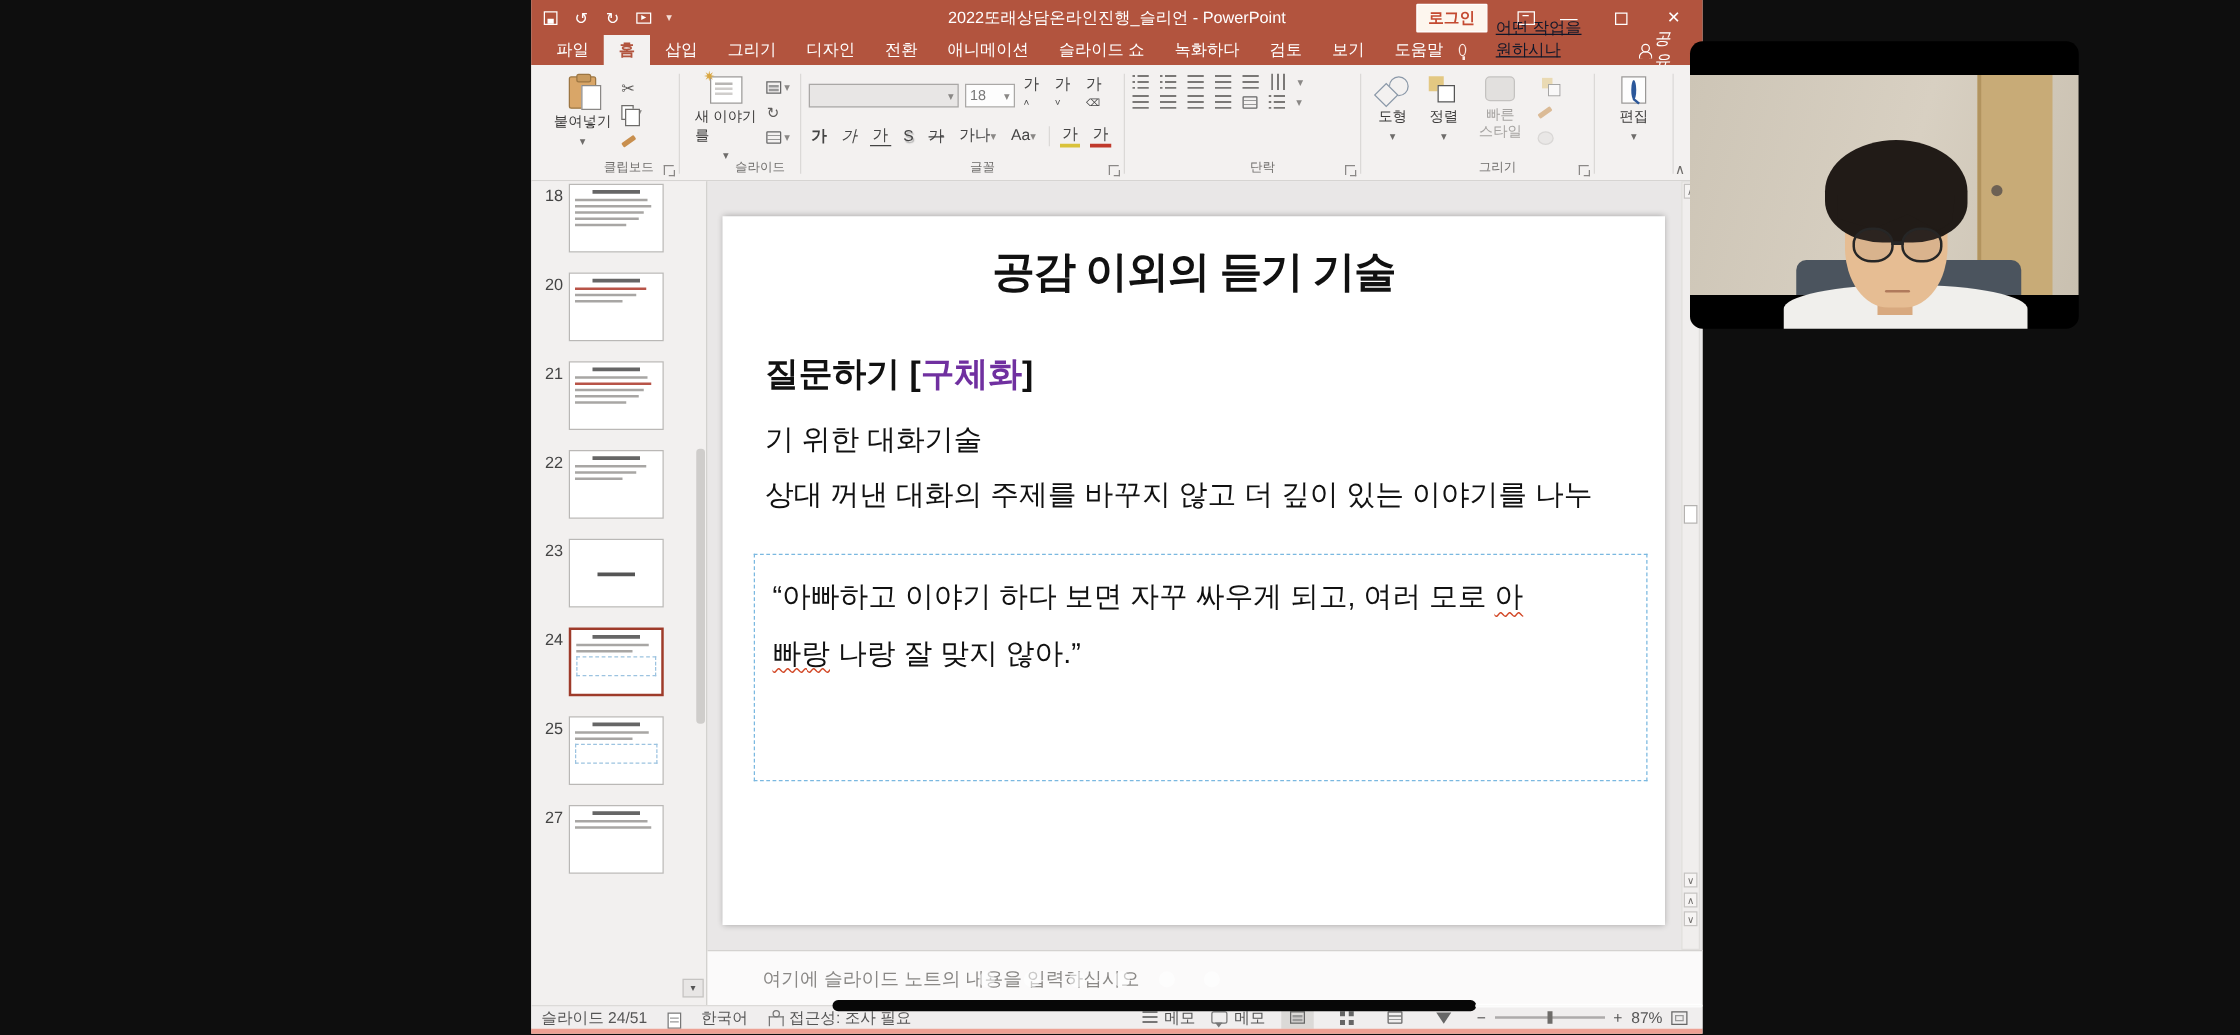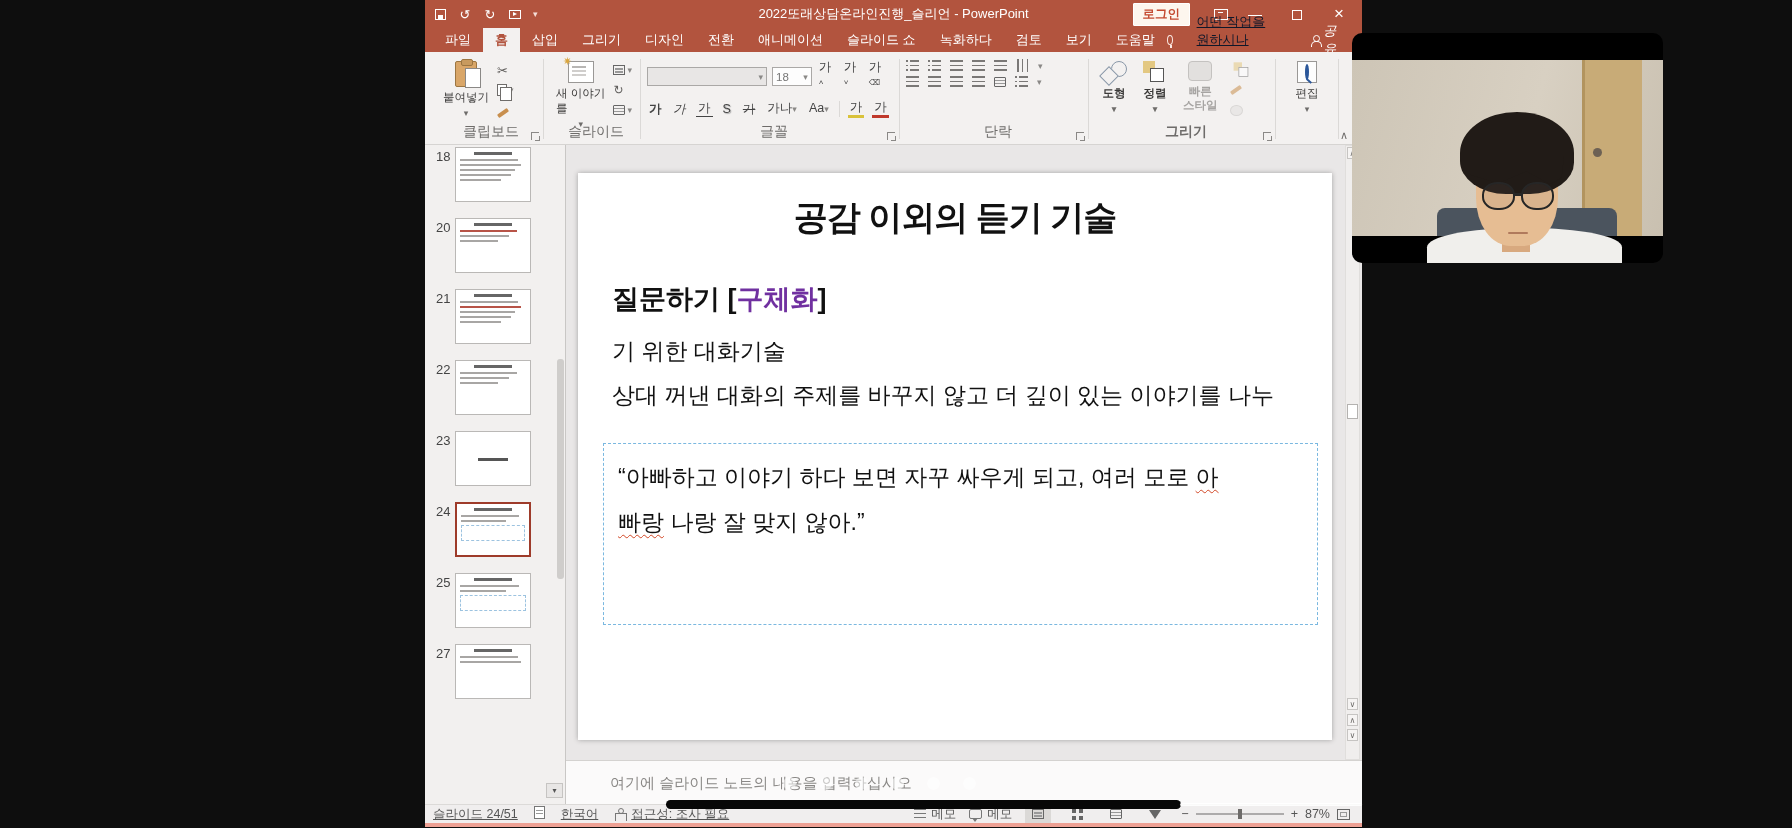--- a/index.html
+++ b/index.html
@@ -41,21 +41,21 @@
   .ico-bulb::after { content:""; position:absolute; left:2.5px; bottom:-4px; width:2px; height:3px; background:#fbe9e3; }
   .tab-share { display:flex; align-items:center; gap:6px; margin-left:38px; padding-right:22px;font-style:italic; }
   .ico-person { width:11px; height:11px; position:relative; }
   .ico-person::before { content:""; position:absolute; left:3px; top:0; width:5px; height:5px; border:1.2px solid #fff; border-radius:50%; }
   .ico-person::after { content:""; position:absolute; left:1px; bottom:-1px; width:9px; height:5px; border:1.2px solid #fff; border-bottom:none; border-radius:5px 5px 0 0; }
 
   
   .ribbon { position:absolute; left:0; top:52px; width:100%; height:93px; background:#f3f1f0;
             border-bottom:1px solid #d6d4d2; display:flex; align-items:stretch; padding:4px 0 0 6px; }
   .rgroup { position:relative; display:flex; flex-direction:column; padding:2px 6px 16px 6px; }
-  .rgroup-label { position:absolute; bottom:3px; left:4px; width:100%; text-align:center; font-size:14px; color:#6e6c6a; }
+  .rgroup-label { position:absolute; bottom:3px; left:16px; width:100%; text-align:center; font-size:10px; color:#6e6c6a; }
   .rsep { width:1px; background:#dbd9d7; margin:3px 0 5px 0; }
   .launcher { position:absolute; right:4px; bottom:4px; width:8px; height:8px; border-left:1px solid #8a8886; border-top:1px solid #8a8886; }
   .launcher::after { content:""; position:absolute; right:-1px; bottom:-1px; width:4px; height:4px;
                      border-right:1.5px solid #8a8886; border-bottom:1.5px solid #8a8886; }
   .bigbtn { display:flex; flex-direction:column; align-items:center; justify-content:flex-start;
             font-size:11.5px; color:#3b3a39; padding:3px 6px; gap:3px; }
   .bigbtn .caret { font-size:9px; color:#6e6c6a; }
   .ico-clipboard { width:22px; height:26px; background:#d9a668; border:1px solid #9c7642; border-radius:2px; position:relative; }
   .ico-clipboard::before { content:""; position:absolute; left:5px; top:-3px; width:10px; height:5px; background:#c89a5e; border:1px solid #9c7642; border-radius:2px; }
   .ico-clipboard::after { content:""; position:absolute; right:-5px; bottom:-2px; width:14px; height:18px; background:#fff; border:1px solid #8a8886; }
@@ -136,21 +136,21 @@
 
   
   .notes { position:absolute; left:0; top:615px; width:100%; height:44px; background:#fbfafa; border-top:1px solid #d4d2d0; }
   .notes-text { position:absolute; left:44px; top:13px; font-size:15px; color:#8a8886; }
   .thumb-collapse-btn { position:absolute; left:121px; top:783px; width:17px; height:15px; background:#e8e6e5;
             border:1px solid #c6c4c2; color:#555; font-size:8px; text-align:center; line-height:13px; }
 
   
   .statusbar { position:absolute; left:0; top:804px; width:100%; height:19px; background:#f0eeee;
                border-top:1px solid #dcdad8; display:flex; align-items:center; font-size:12.5px; color:#555; }
-  .sb-left { display:flex; align-items:flex-start; gap:16px; padding-left:8px;text-decoration:underline; }
+  .sb-left { display:flex; align-items:flex-end; gap:16px; padding-left:8px; }
   .sb-right { margin-left:auto; display:flex; align-items:center; gap:13px; padding-right:12px; }
   .ico-proof { width:11px; height:13px; border:1.2px solid #777; position:relative; background:#fff; }
   .ico-proof::after { content:""; position:absolute; left:1px; top:3px; width:7px; height:1.5px; background:#999; box-shadow:0 3px 0 #999; }
   .ico-access { width:12px; height:13px; position:relative; }
   .ico-access::before { content:""; position:absolute; left:4px; top:0; width:4px; height:4px; border:1.2px solid #777; border-radius:50%; }
   .ico-access::after { content:""; position:absolute; left:1px; top:5px; width:10px; height:7px; border-top:1.5px solid #777; border-left:1.5px solid #777; border-right:1.5px solid #777; }
   .sb-item { display:flex; align-items:center; gap:5px; }
   .ico-noteslines { width:12px; height:10px; background:repeating-linear-gradient(to bottom,#777 0 1.5px,transparent 1.5px 4px); }
   .ico-comment { width:13px; height:10px; border:1.2px solid #777; border-radius:2px; position:relative; }
   .ico-comment::after { content:""; position:absolute; left:2px; bottom:-4px; border-left:3px solid transparent; border-right:3px solid transparent; border-top:4px solid #777; }
@@ -351,21 +351,21 @@
             <span class="ico-vread"></span>
             <span class="ln3 bul"></span>
             <span class="caret-sm" style="color:#8a8886">▾</span>
           </div>
         </div>
         <div class="rgroup-label">단락</div>
         <span class="launcher"></span>
       </div>
       <div class="rsep"></div>
 
-      <div class="rgroup" style="width:186px;font-weight:bold;">
+      <div class="rgroup" style="width:186px;">
         <div style="display:flex; gap:4px;">
           <div class="bigbtn">
             <span class="ico-shapes"></span>
             <span>도형</span>
             <span class="caret">▾</span>
           </div>
           <div class="bigbtn">
             <span class="ico-arrange"></span>
             <span>정렬</span>
             <span class="caret">▾</span>

